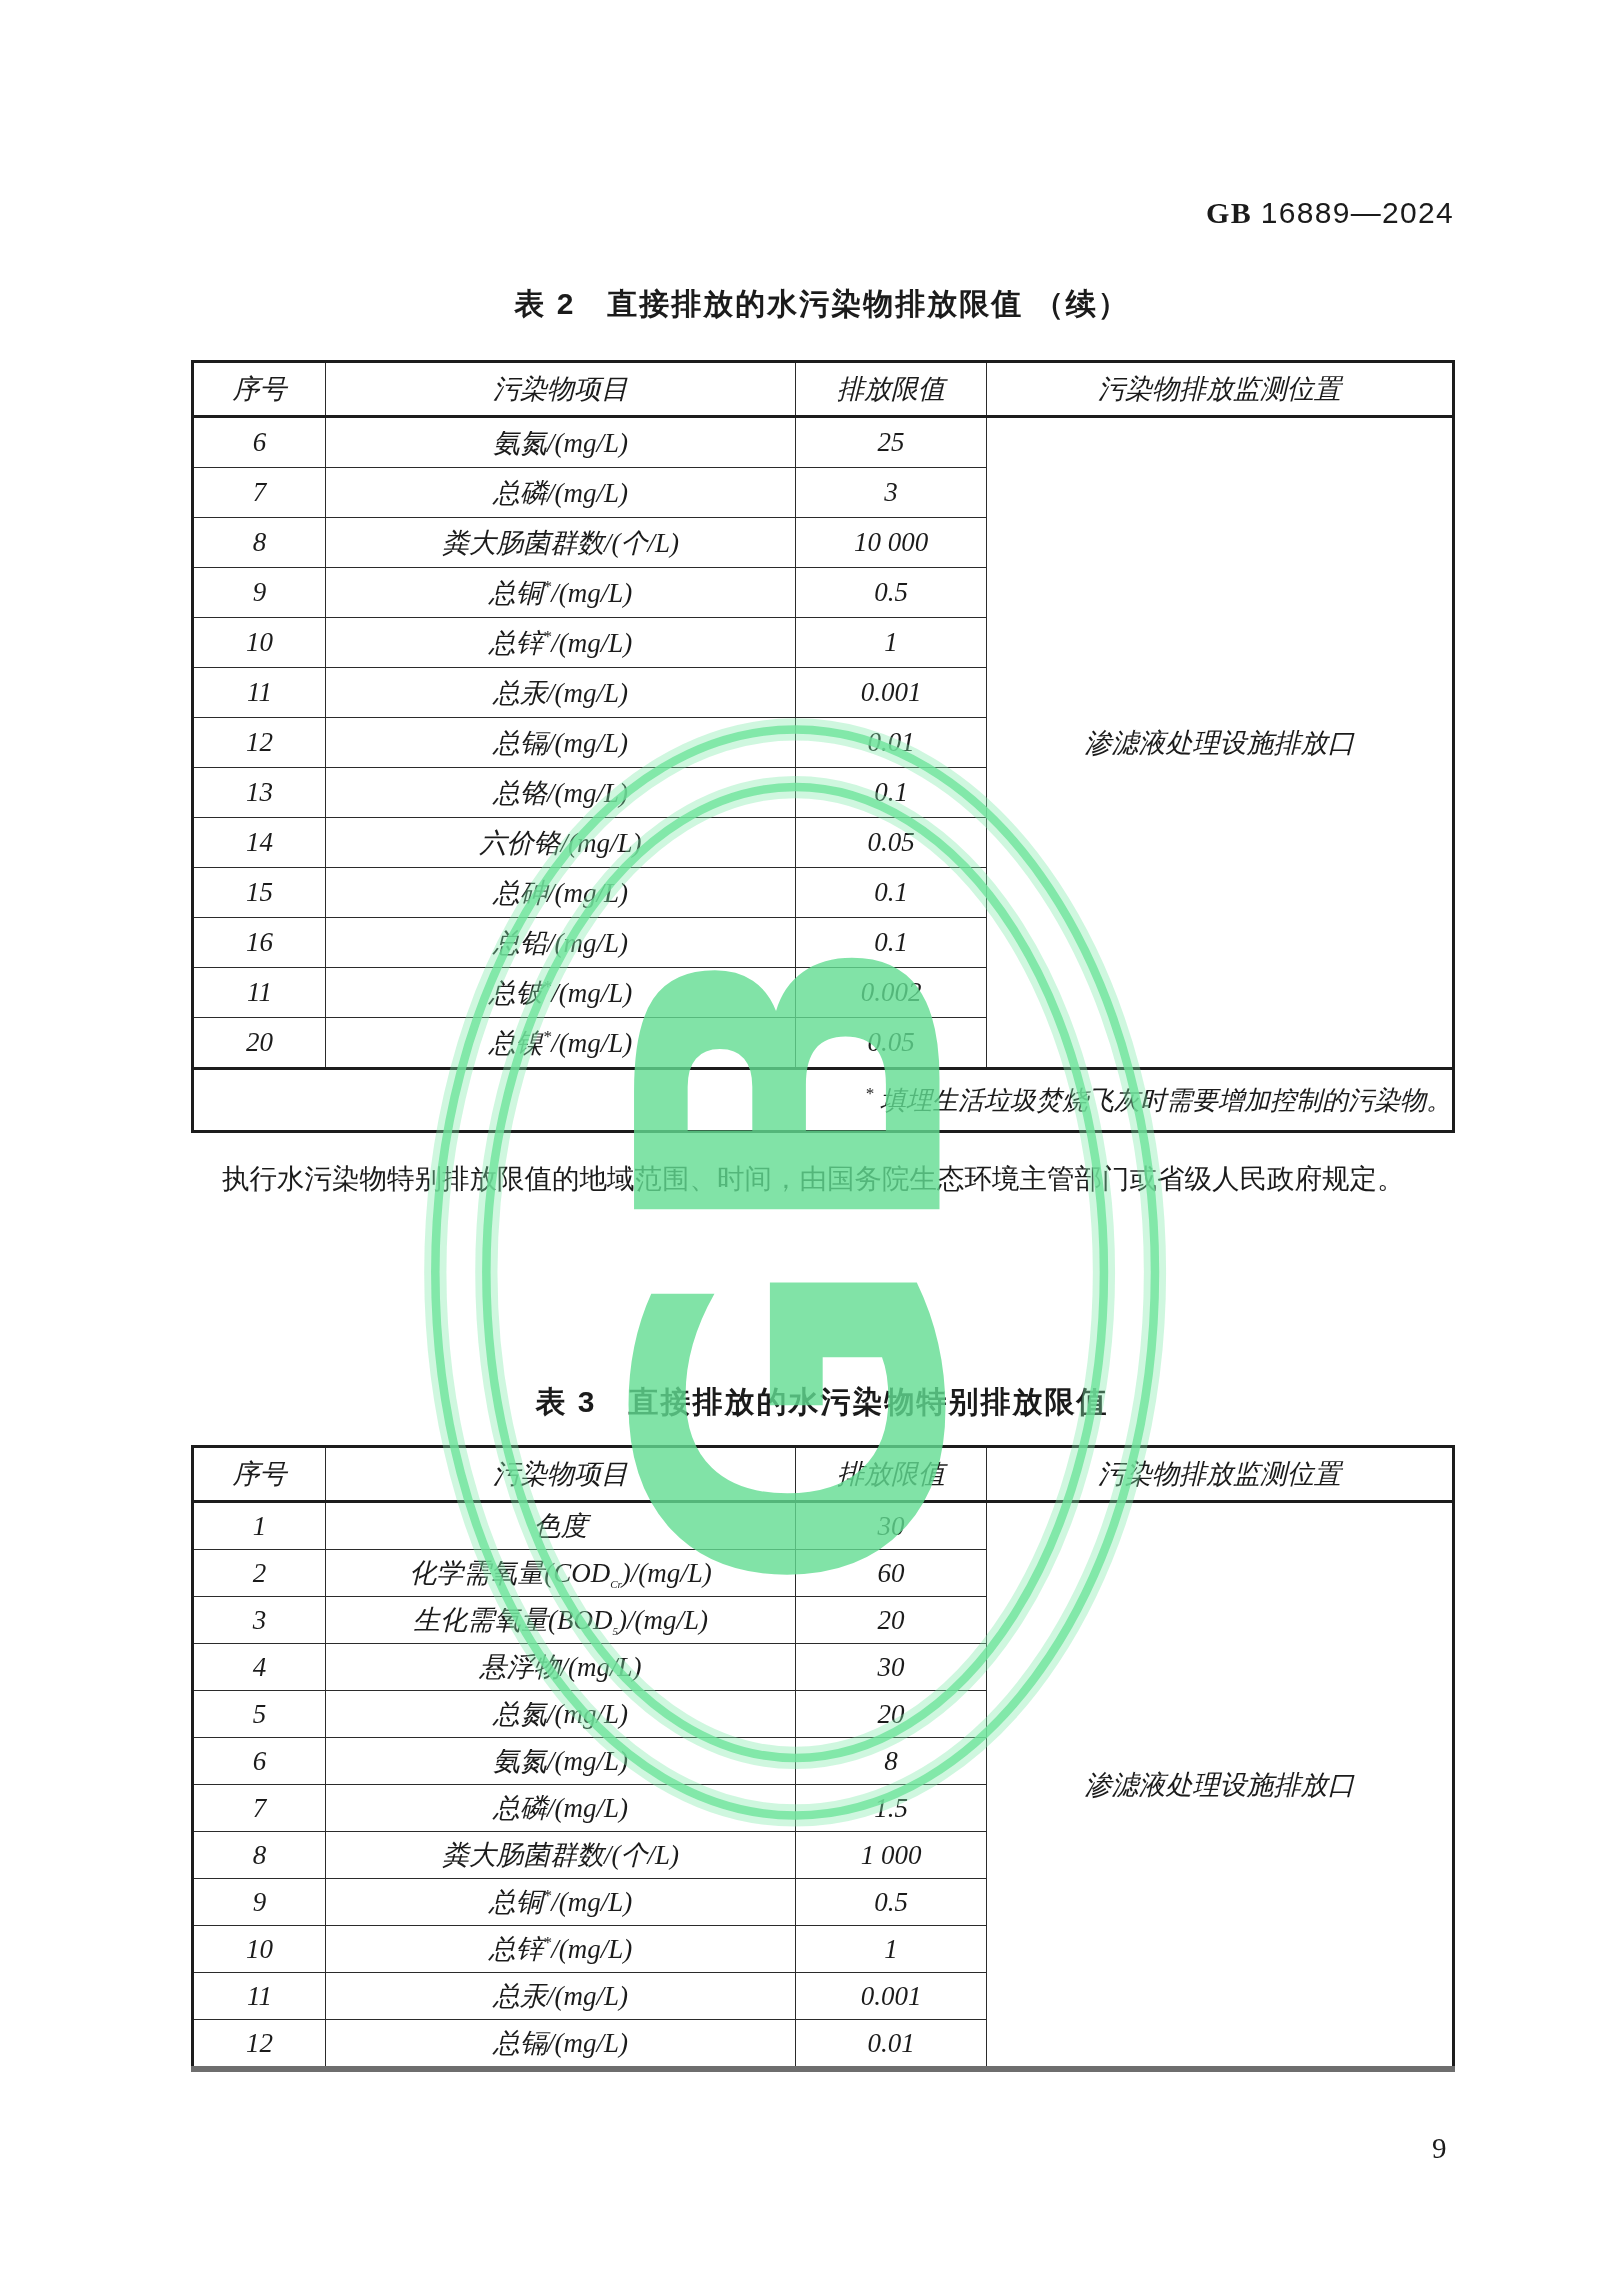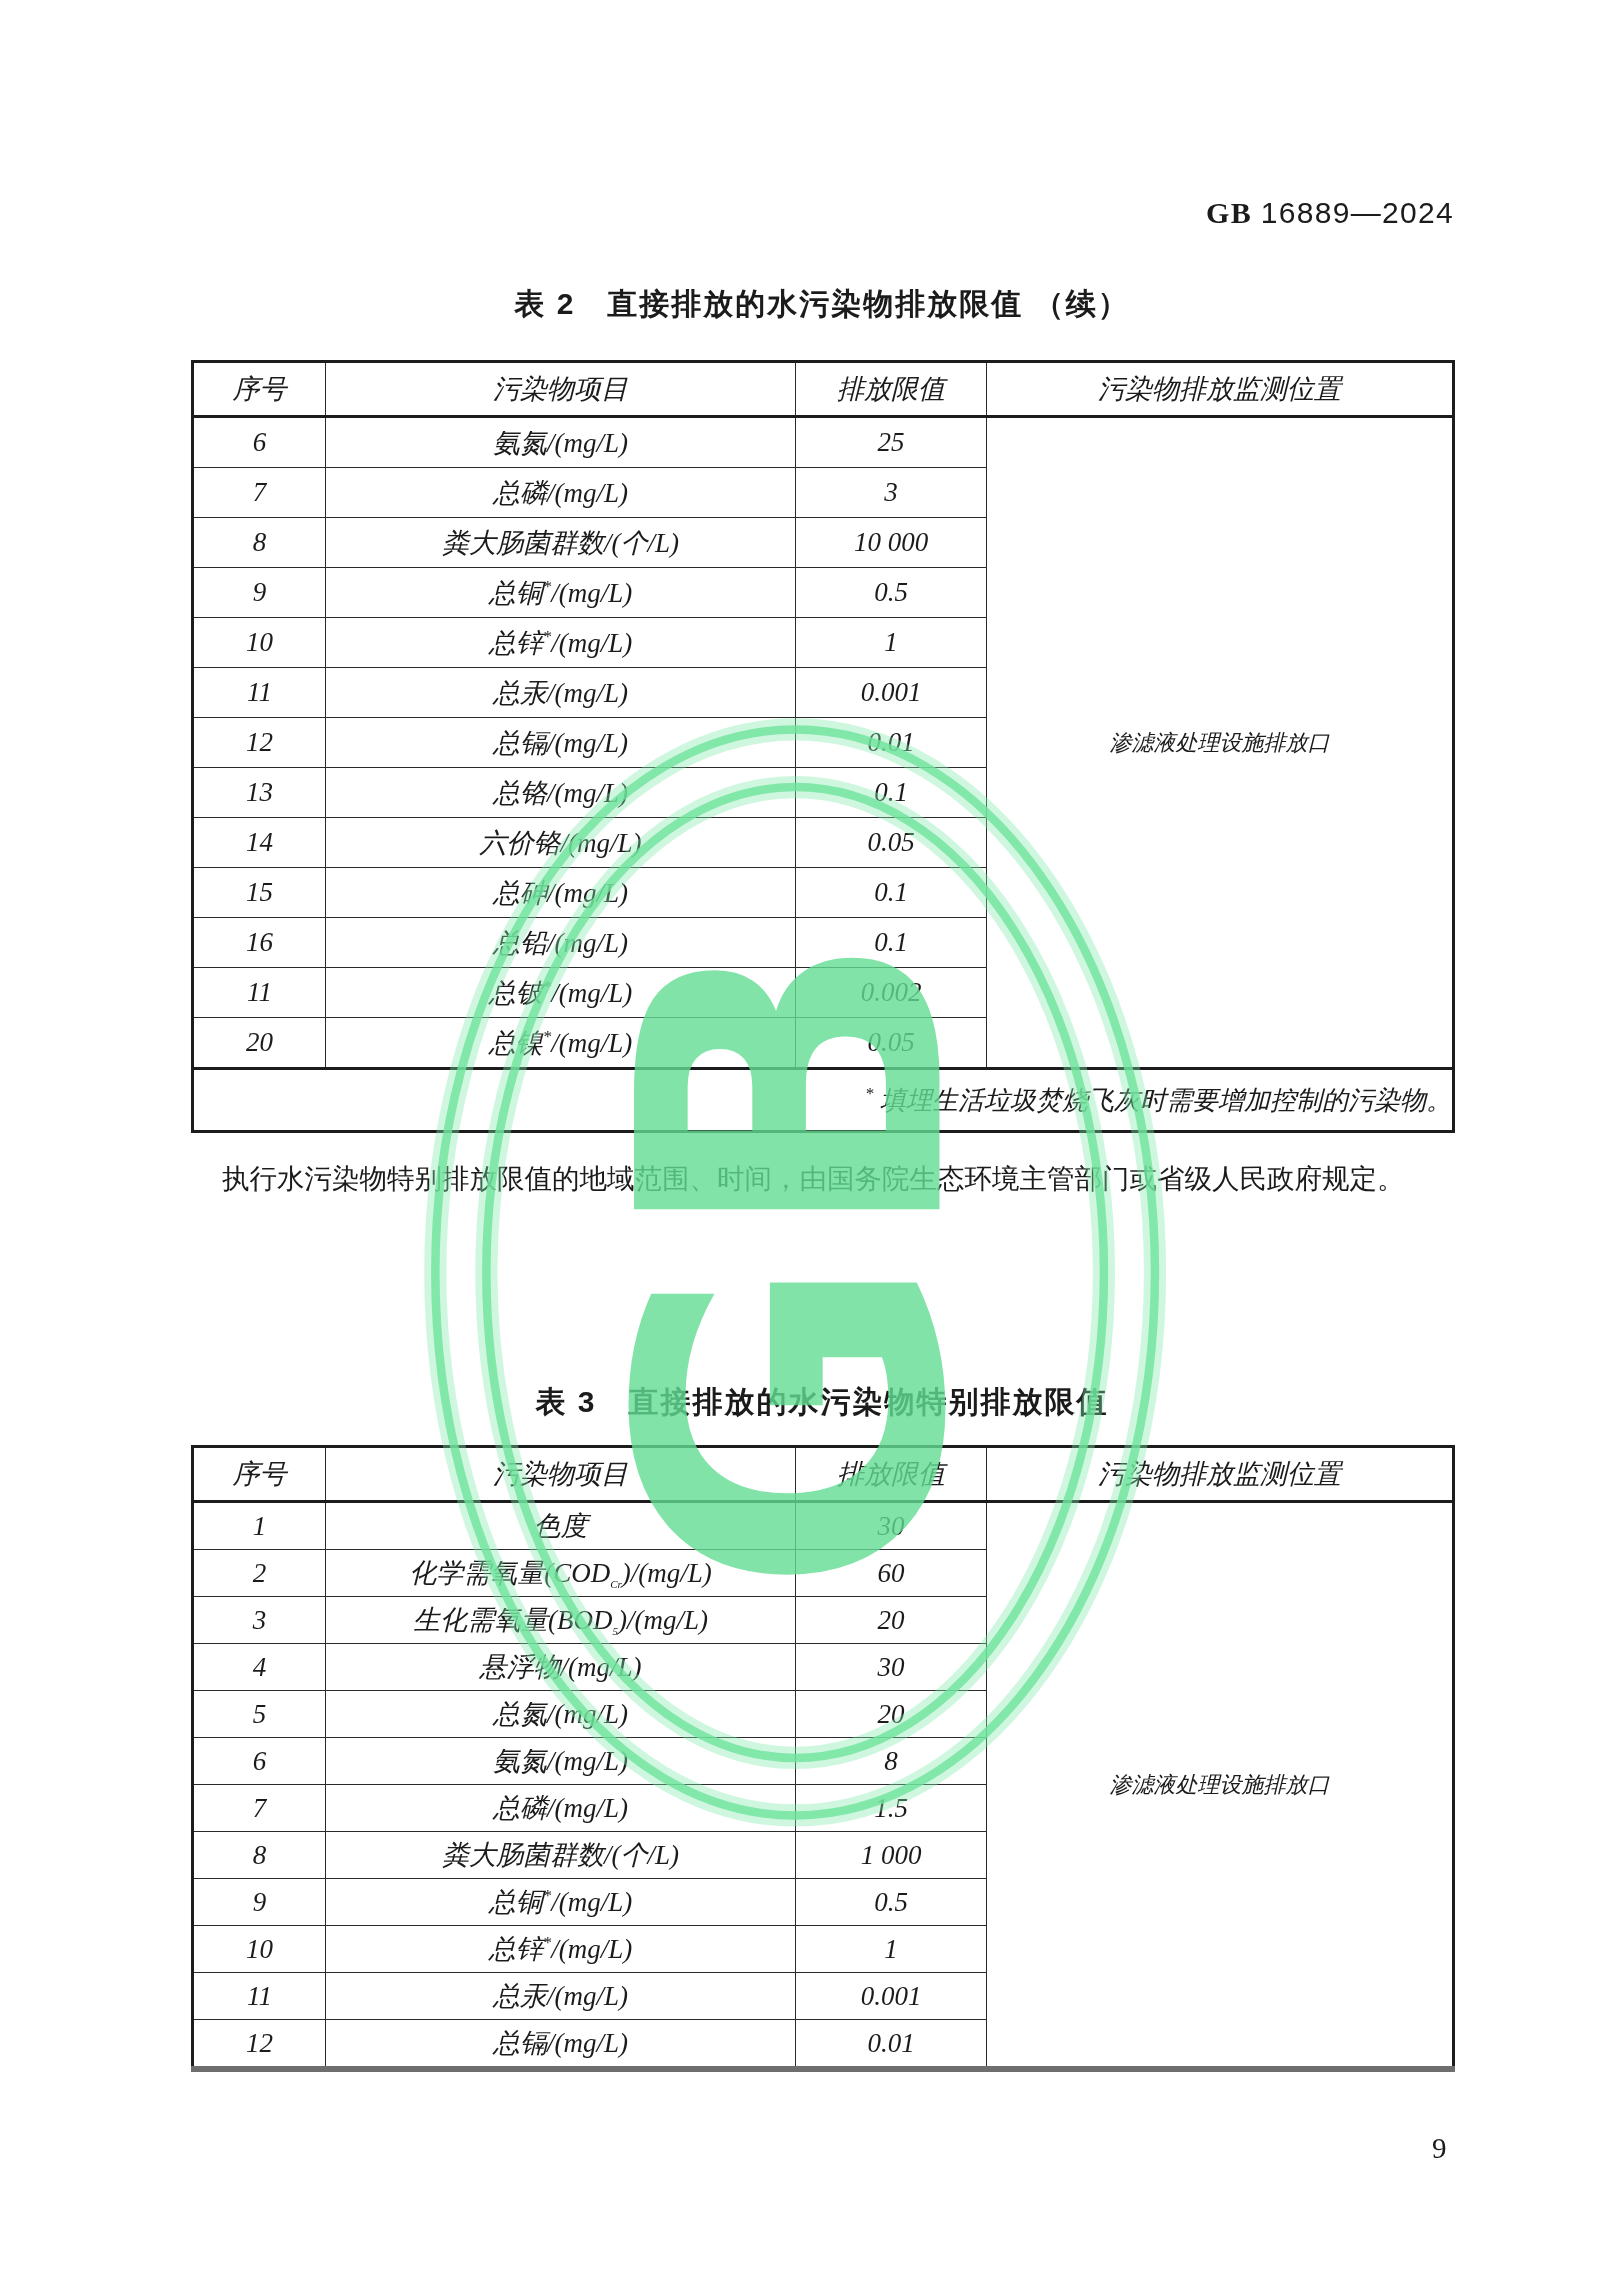--- a/index.html
+++ b/index.html
@@ -24,21 +24,21 @@
   table{
     position:absolute;left:191px;border-collapse:collapse;table-layout:fixed;
     width:1262px;font-size:27px;font-style:italic;
   }
   .t2{top:360px;border:3.3px solid #1c1c1c;}
   .t3{top:1445px;border:3.3px solid #1c1c1c;border-bottom:6.5px solid #6e6e6e;}
   th,td{border:1.3px solid #2b2b2b;text-align:center;padding:0;font-weight:normal;}
   thead th{height:52px;border-bottom:3.3px solid #1c1c1c;}
   tbody td{height:49px;}
   .t3 tbody td{height:46px;}
-  td.monitor{font-size:22px;}
+  td.monitor{font-size:27px;}
   tr.footnote-row td{
     border-top:3.3px solid #1c1c1c;text-align:right;height:60px;
     padding-left:62px;font-size:26px;
   }
   sup{font-size:17px;vertical-align:super;line-height:0;}
   sub{font-size:11px;vertical-align:sub;line-height:0;}
   .clause{
     position:absolute;left:167px;top:1157px;width:1293px;
     font-size:27.5px;line-height:43px;text-align:justify;text-align-last:left;
   }

